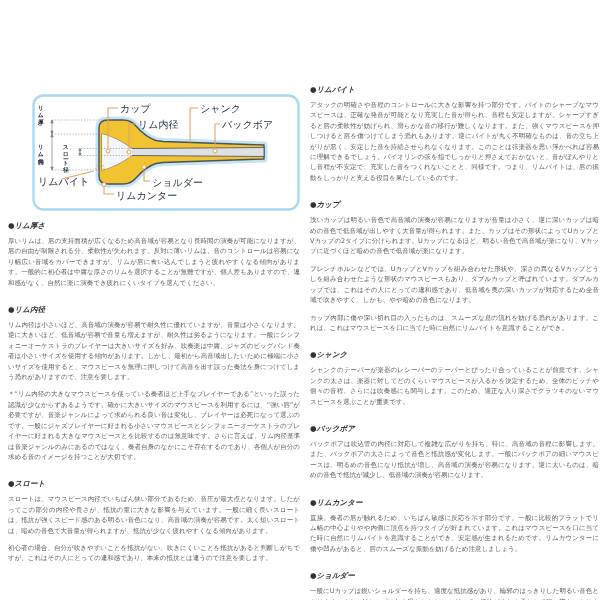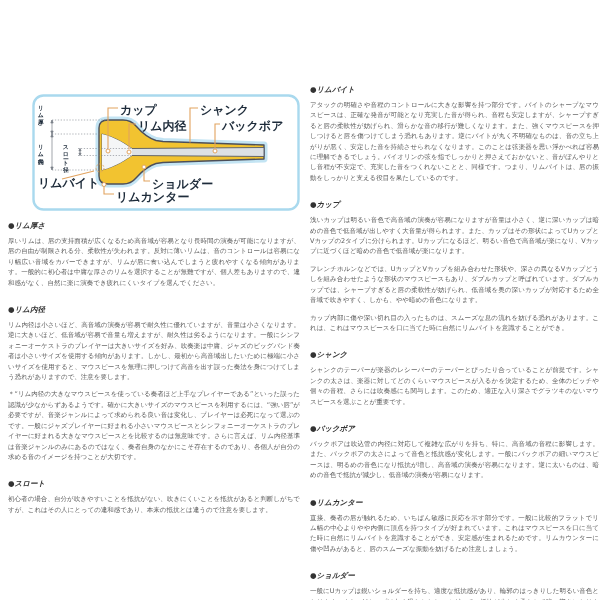--- a/index.html
+++ b/index.html
@@ -12,21 +12,21 @@
   .col-right { left:310px; top:85px; width:289px; }
 
   .sec { margin-bottom:17px; }
   .sec-title { font-size:7.5px; font-weight:bold; color:#333333;font-style:italic; }
   .sec p { font-size:6.5px; line-height:10.4px; color:#595959; text-align:justify; margin-top:5px; }
   .sec p + p { margin-top:7px; }
 
   
   .diagram { position:relative; width:268px; height:118px; margin:0 0 9px 24px; }
   .diagram svg { position:absolute; left:0; top:0; }
-  .dlabel { position:absolute; font-size:12px; font-weight:bold; color:#1d2b3a; white-space:nowrap; line-height:1; }
+  .dlabel { position:absolute; font-size:10px; font-weight:normal; color:#1d2b3a; white-space:nowrap; line-height:1; }
   .vlabel { position:absolute; writing-mode:vertical-rl; text-orientation:upright; font-size:5.8px;
             font-weight:bold; color:#1d2b3a; letter-spacing:0.4px; line-height:1; }
 </style>
 </head>
 <body>
 
 <div class="page">
 
   <div class="col col-left">
 
@@ -100,35 +100,36 @@
     </div>
 
     <div class="sec">
       <div class="sec-title">●リム内径</div>
       <p>リム内径は小さいほど、高音域の演奏が容易で耐久性に優れていますが、音量は小さくなります。逆に大きいほど、低音域が容易で音量も増えますが、耐久性は劣るようになります。一般にシンフォニーオーケストラのプレイヤーは大きいサイズを好み、吹奏楽は中庸、ジャズのビッグバンド奏者は小さいサイズを使用する傾向があります。しかし、最初から高音域出したいために極端に小さいサイズを使用すると、マウスピースを無理に押しつけて高音を出す誤った奏法を身につけてしまう恐れがありますので、注意を要します。</p>
       <p>＊“リム内径の大きなマウスピースを使っている奏者ほど上手なプレイヤーである”といった誤った認識が少なからずあるようです。確かに大きいサイズのマウスピースを利用するには、“強い唇”が必要ですが、音楽ジャンルによって求められる良い音は変化し、プレイヤーは必死になって選ぶのです。一般にジャズプレイヤーに好まれる小さいマウスピースとシンフォニーオーケストラのプレイヤーに好まれる大きなマウスピースとを比較するのは無意味です。さらに言えば、リム内径基準は音楽ジャンルのみにあるのではなく、奏者自身のなかにこそ存在するのであり、各個人が自分の求める音のイメージを持つことが大切です。</p>
     </div>
 
     <div class="sec">
       <div class="sec-title">●スロート</div>
+      <p>スロートは、マウスピース内径でいちばん狭い部分であるため、音圧が最大点となります。したがってこの部分の内径や長さが、抵抗の量に大きな影響を与えています。一般に細く長いスロートは、抵抗が強くスピード感のある明るい音色になり、高音域の演奏が容易です。太く短いスロートは、暗めの音色で大音量が得られますが、抵抗が少なく疲れやすくなる傾向があります。</p>
       <p>初心者の場合、自分が吹きやすいことを抵抗がない、吹きにくいことを抵抗があると判断しがちですが、これはその人にとっての違和感であり、本来の抵抗とは違うので注意を要します。</p>
     </div>
   </div>
 
   <div class="col col-right">
 
     <div class="sec">
       <div class="sec-title">●リムバイト</div>
       <p>アタックの明確さや音程のコントロールに大きな影響を持つ部分です。バイトのシャープなマウスピースは、正確な発音が可能となり充実した音が得られ、音程も安定しますが、シャープすぎると唇の柔軟性が妨げられ、滑らかな音の移行が難しくなります。また、強くマウスピースを押しつけると唇を傷つけてしまう恐れもあります。逆にバイトが丸く不明確なものは、音の立ち上がりが悪く、安定した音を持続させられなくなります。このことは弦楽器を思い浮かべれば容易に理解できるでしょう。バイオリンの弦を指でしっかりと押さえておかないと、音がぼんやりとし音程が不安定で、充実した音をつくれないことと、同様です。つまり、リムバイトは、唇の振動をしっかりと支える役目を果たしているのです。</p>
     </div>
 
     <div class="sec">
       <div class="sec-title">●カップ</div>
       <p>浅いカップは明るい音色で高音域の演奏が容易になりますが音量は小さく、逆に深いカップは暗めの音色で低音域が出しやすく大音量が得られます。また、カップはその形状によってUカップとVカップの2タイプに分けられます。Uカップになるほど、明るい音色で高音域が楽になり、Vカップに近づくほど暗めの音色で低音域が楽になります。</p>
-      <p>フレンチホルンなどでは、UカップとVカップを組み合わせた形状や、深さの異なるVカップどうしを組み合わせたような形状のマウスピースもあり、ダブルカップと呼ばれています。ダブルカップでは、シャープすぎると唇の柔軟性が妨げられ、低音域を奥の深いカップが対応するため全音域で吹きやすく、しかも、やや暗めの音色になります。</p>
+      <p>フレンチホルンなどでは、UカップとVカップを組み合わせた形状や、深さの異なるVカップどうしを組み合わせたような形状のマウスピースもあり、ダブルカップと呼ばれています。ダブルカップでは、これはその人にとっての違和感であり、低音域を奥の深いカップが対応するため全音域で吹きやすく、しかも、やや暗めの音色になります。</p>
       <p>カップ内部に傷や深い切れ目の入ったものは、スムーズな息の流れを妨げる恐れがあります。これは、これはマウスピースを口に当てた時に自然にリムバイトを意識することができ。</p>
     </div>
 
     <div class="sec">
       <div class="sec-title">●シャンク</div>
       <p>シャンクのテーパーが楽器のレシーバーのテーパーとぴったり合っていることが前提です。シャンクの太さは、楽器に対してどのくらいマウスピースが入るかを決定するため、全体のピッチや個々の音程、さらには吹奏感にも関与します。このため、適正な入り深さでグラツキのないマウスピースを選ぶことが重要です。</p>
     </div>
 
     <div class="sec">
       <div class="sec-title">●バックボア</div>

